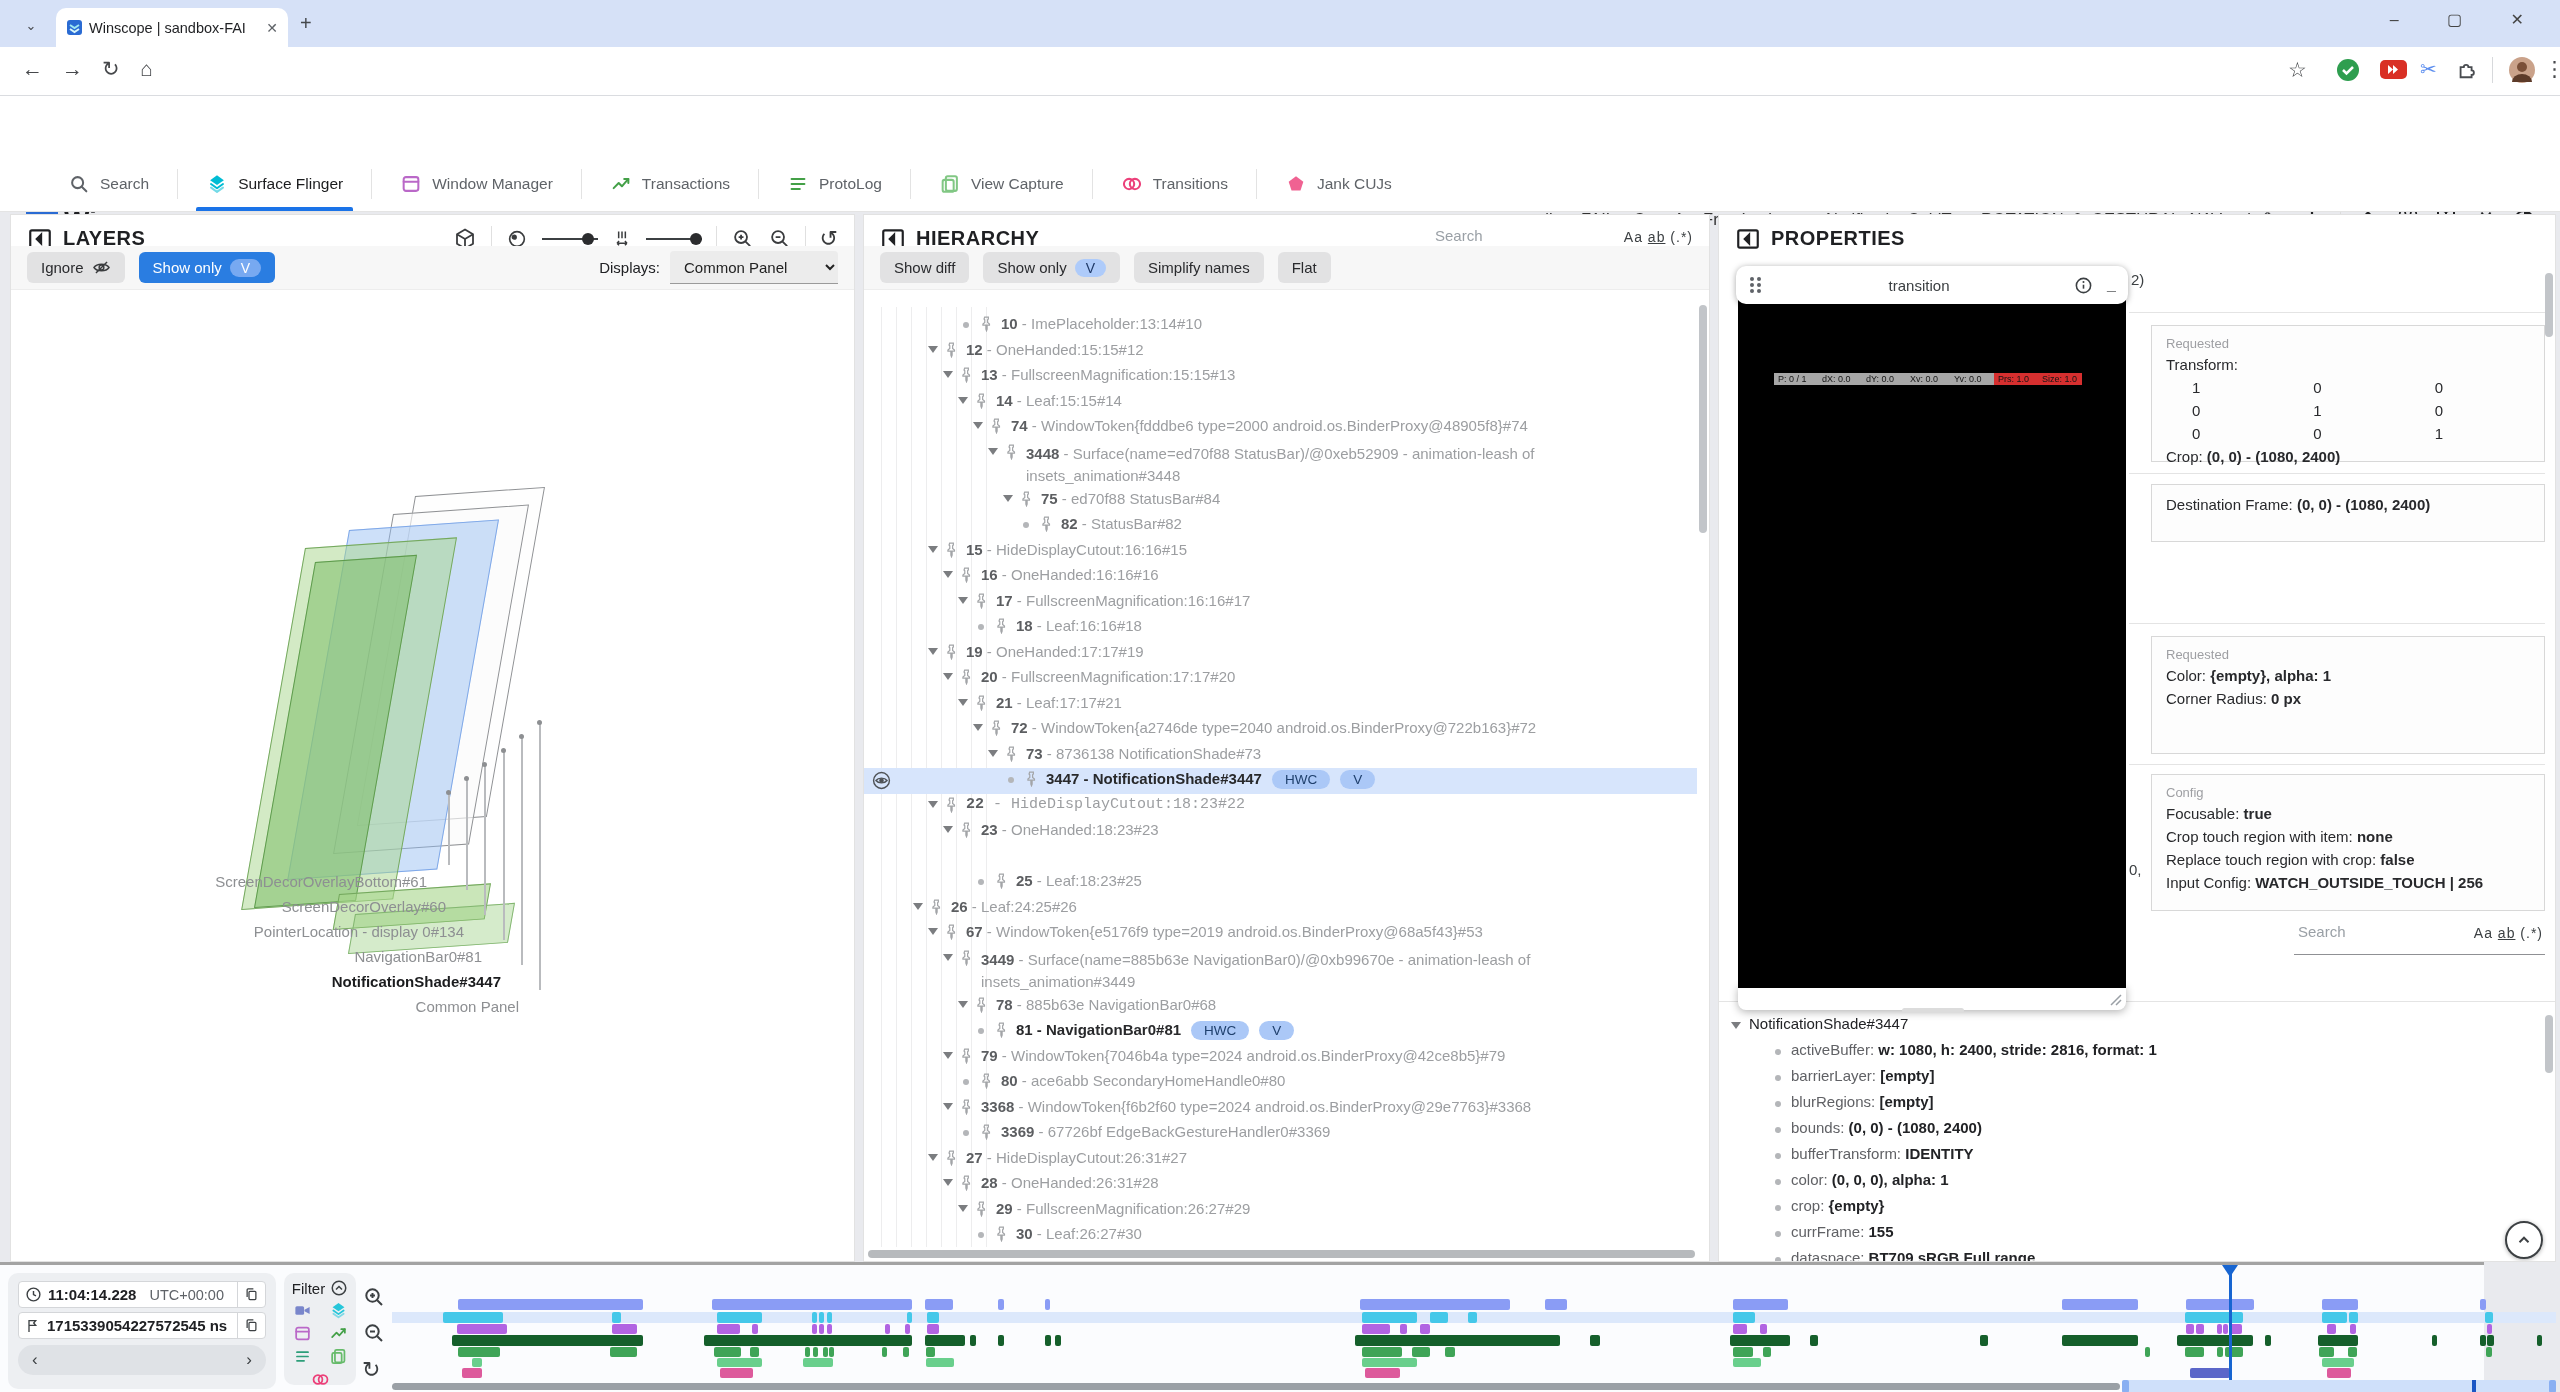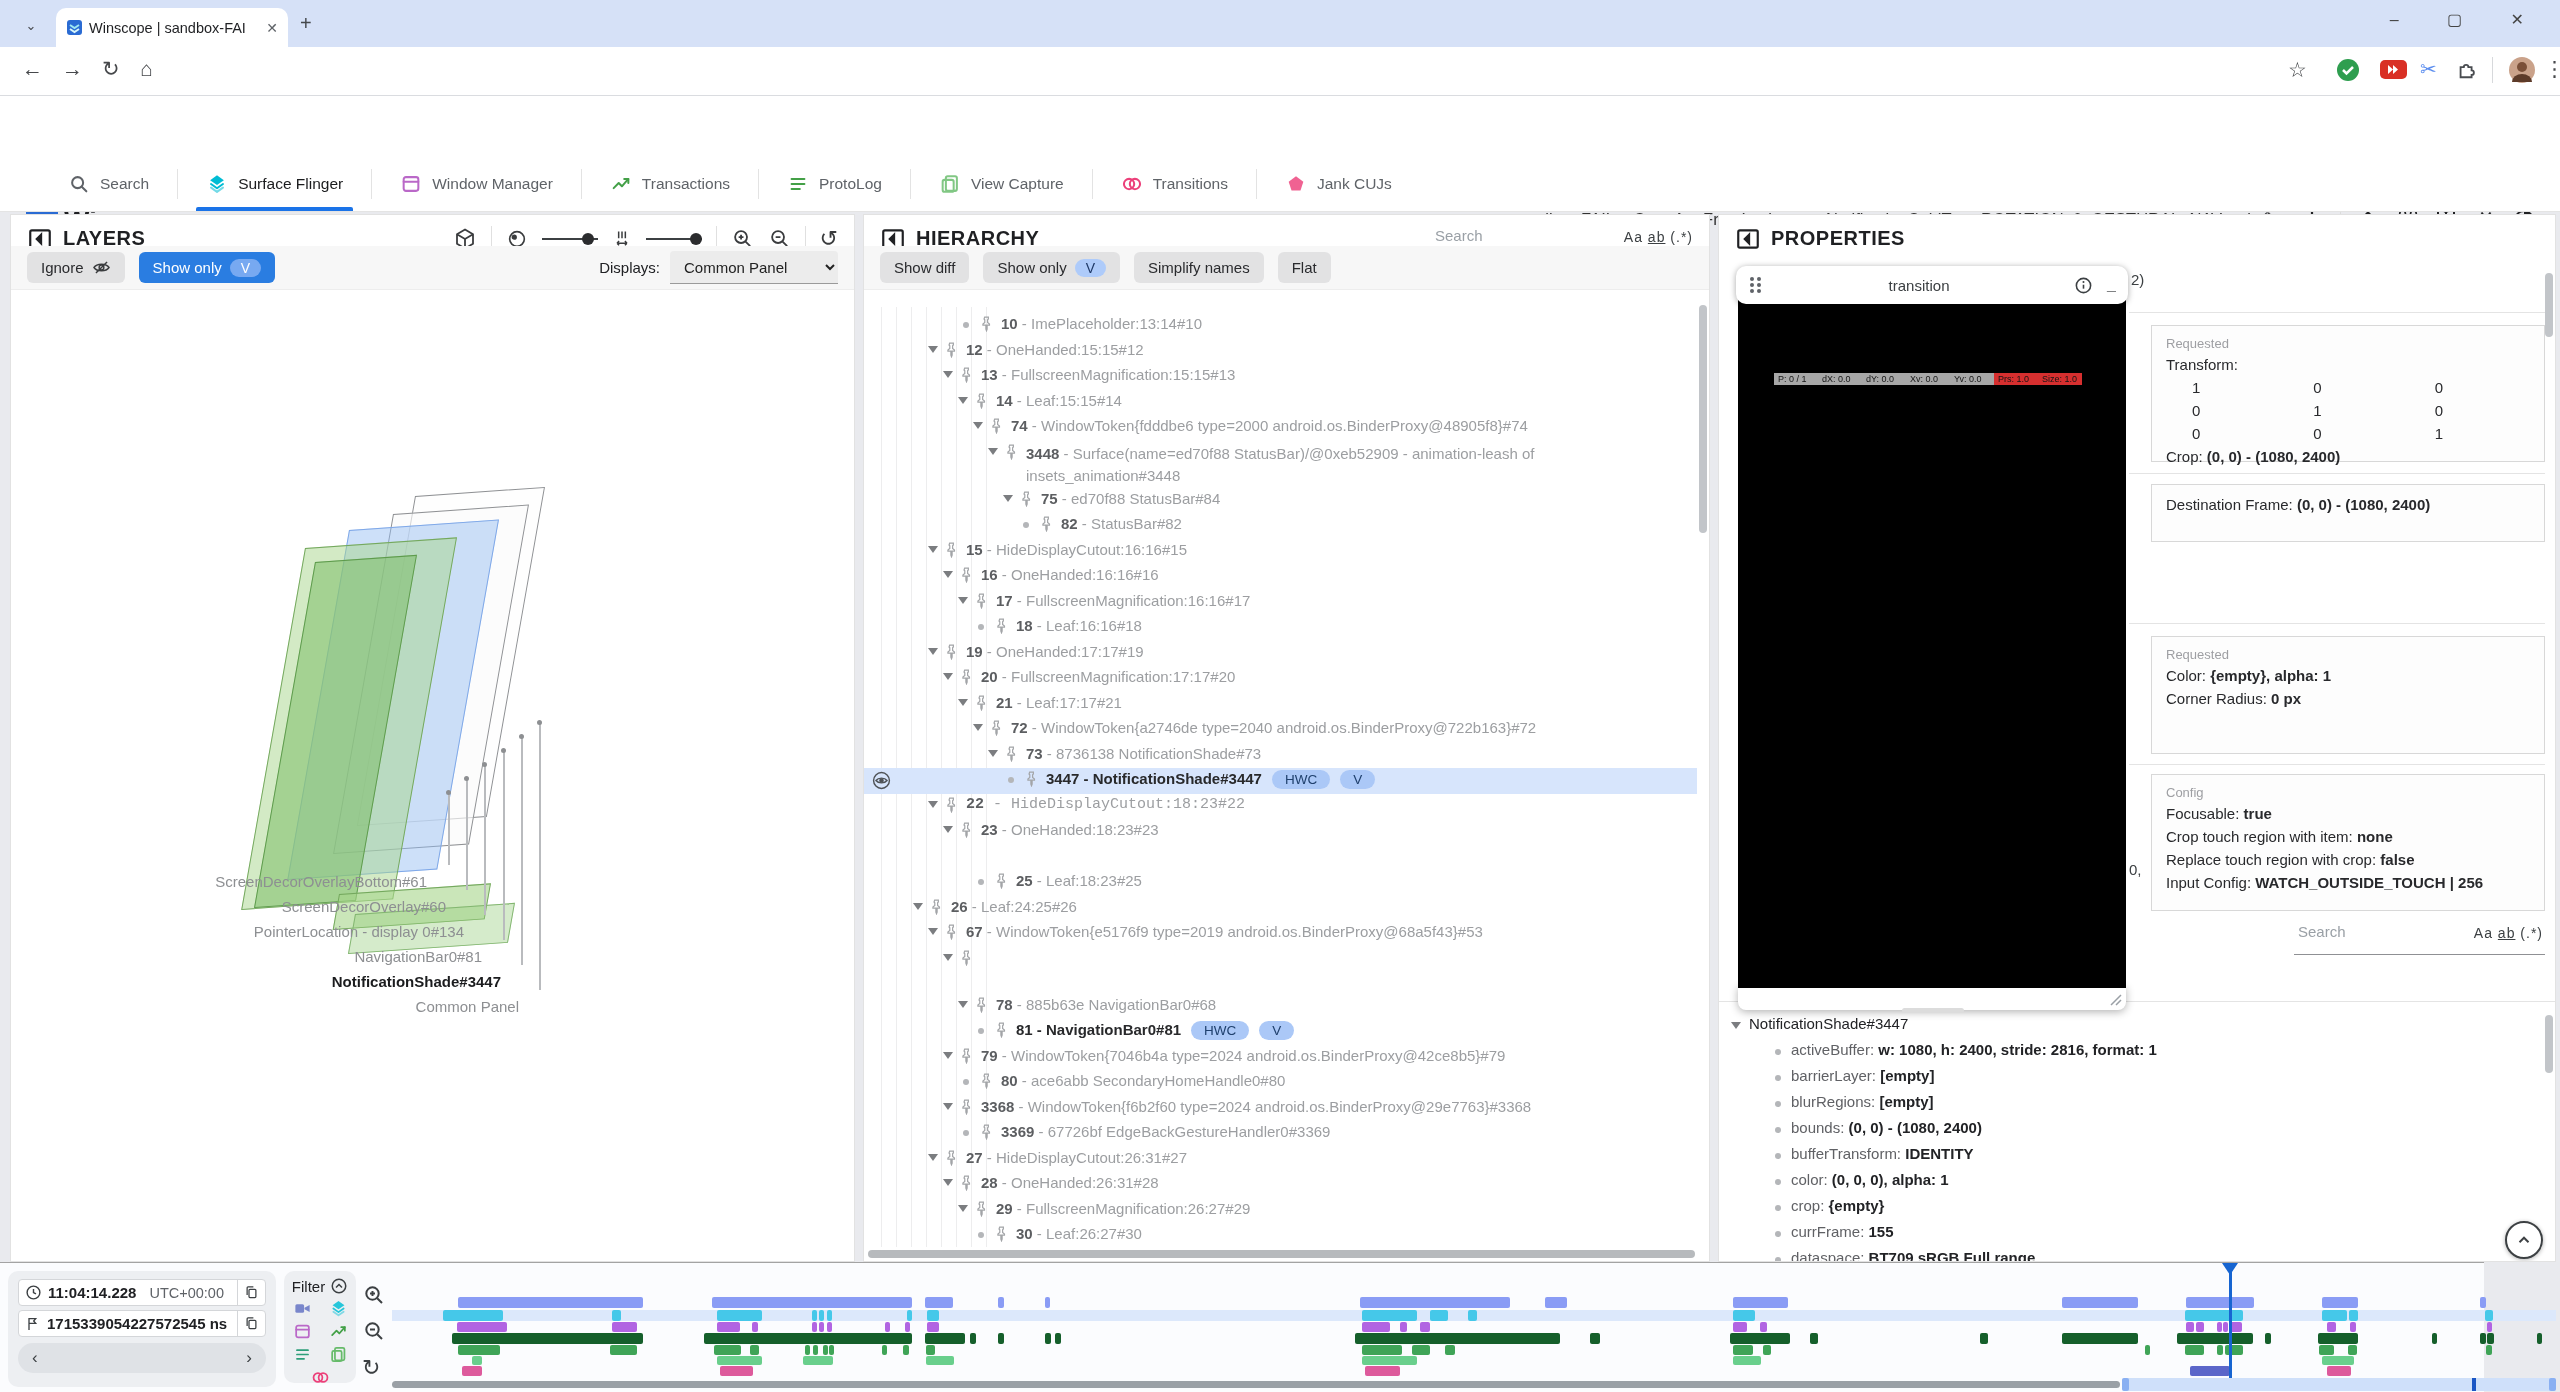--- a/index.html
+++ b/index.html
@@ -106,21 +106,21 @@
      box-shadow:0 1px 6px rgba(0,0,0,.35); display:flex; align-items:center; padding:0 12px; z-index:2;}
   #ovbody { position:absolute; left:2px; top:34px; right:2px; bottom:22px; background:#000; z-index:1;}
   #ovfoot { position:absolute; left:2px; bottom:0; right:2px; height:24px; background:#fff;
      border-radius:0 0 8px 8px; box-shadow:0 2px 8px rgba(0,0,0,.3); z-index:0;}
   #ovstrip { position:absolute; left:36px; top:73px; height:12px; display:flex; font-size:9px; color:#141414;}
   #ovstrip span { background:#a7a7a7; padding:1px 4px; width:44px; white-space:nowrap; overflow:hidden;}
   #ovstrip span.red { background:#d62f2f; }
   #ovpill { position:absolute; left:164px; top:708px; width:62px; height:5px; border-radius:3px; background:#dcdcdc;}
 
   
-  #timeline { left:0; top:1262px; width:2484px; height:130px; background:#fbfcfe; border-top:1px solid #a3a3a3;}
+  #timeline { left:0; top:1262px; width:2484px; height:130px; background:#fbfcfe; border-top:3px solid #a3a3a3;}
   #tl-card { position:absolute; left:8px; top:8px; width:268px; height:116px; background:#edeff2; border-radius:10px;}
   .tl-box { position:absolute; left:10px; width:248px; height:27px; background:#fff; border:1px solid #d4d6d9;
      border-radius:4px; display:flex; align-items:center; padding:0 6px; font-size:14.5px; gap:6px;}
   .tl-box b { font-size:15px; color:#202124;}
   .copybtn { margin-left:auto; border-left:1px solid #d4d6d9; align-self:stretch; display:flex;
      align-items:center; padding-left:6px;}
   #tl-pill { position:absolute; left:10px; top:72px; width:248px; height:30px; background:#dfe2e6;
      border-radius:15px; display:flex; align-items:center; justify-content:space-between; padding:0 14px;
      font-size:17px; color:#3c4043;}
   #tl-filter { position:absolute; left:284px; top:8px; width:72px; height:112px; background:#edeff2;
@@ -683,20 +683,21 @@
         </span>
         <span style="position:absolute;left:102px;top:2px;white-space:nowrap;"><span class="hnum">67</span><span class="hname"> - WindowToken{e5176f9 type=2019 android.os.BinderProxy@68a5f43}#53</span></span>
       </div>
       <div class="hrow" style="top: 639.5px; height: 47px;">
         <span style="position:absolute;left:79px;top:7px;" class="tri"></span>
         <span class="ico" style="position:absolute;left:95px;top:3px;">
           <svg width="15" height="16" viewBox="0 0 24 26" fill="none" stroke="#a3a5a8" stroke-width="2">
             <path d="M9 2 h6 v3 l-1.2 1 v4.4 l3 2.6 v2 H13 v6.5 L12 24 l-1 -2.5 V15 H6.2 v-2 l3 -2.6 V6 L8 5 Z"></path>
           </svg>
         </span>
+        <span style="position:absolute;left:117px;top:2px;width:641px;white-space:normal;line-height:22px;"><span class="hnum">3449</span><span class="hname"> - Surface(name=885b63e NavigationBar0)/@0xb99670e - animation-leash of insets_animation#3449</span></span>
       </div>
       <div class="hrow" style="top: 686.5px; height: 25.5px;">
         <span style="position:absolute;left:94px;top:7px;" class="tri"></span>
         <span class="ico" style="position:absolute;left:110px;top:3px;">
           <svg width="15" height="16" viewBox="0 0 24 26" fill="none" stroke="#a3a5a8" stroke-width="2">
             <path d="M9 2 h6 v3 l-1.2 1 v4.4 l3 2.6 v2 H13 v6.5 L12 24 l-1 -2.5 V15 H6.2 v-2 l3 -2.6 V6 L8 5 Z"></path>
           </svg>
         </span>
         <span style="position:absolute;left:132px;top:2px;white-space:nowrap;"><span class="hnum">78</span><span class="hname"> - 885b63e NavigationBar0#68</span></span>
       </div>

